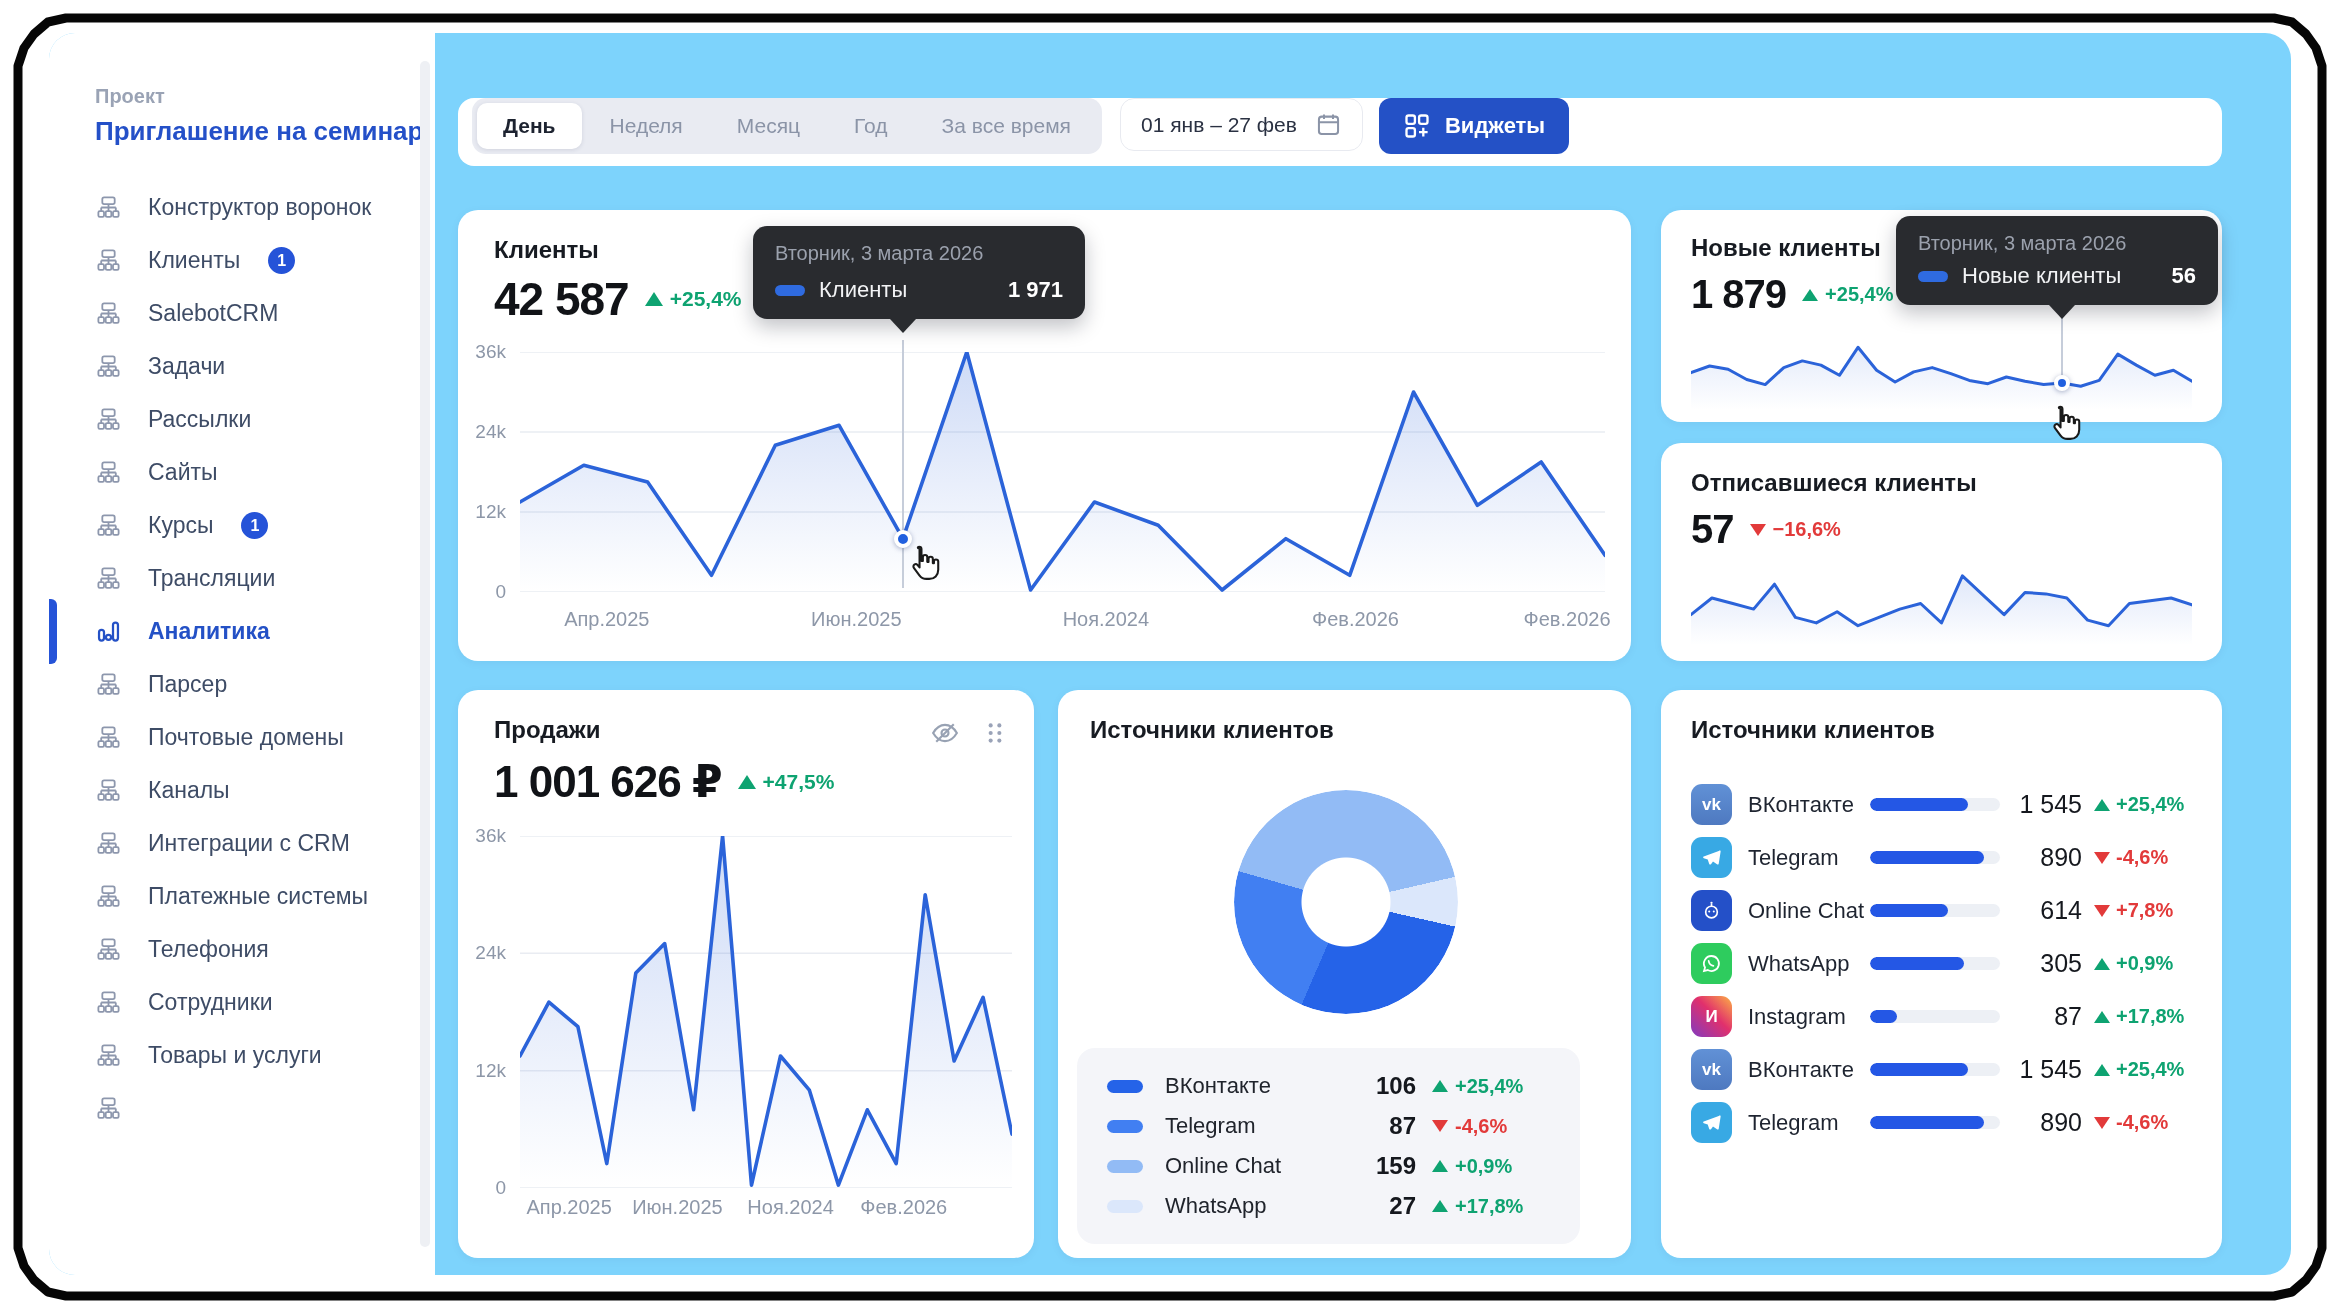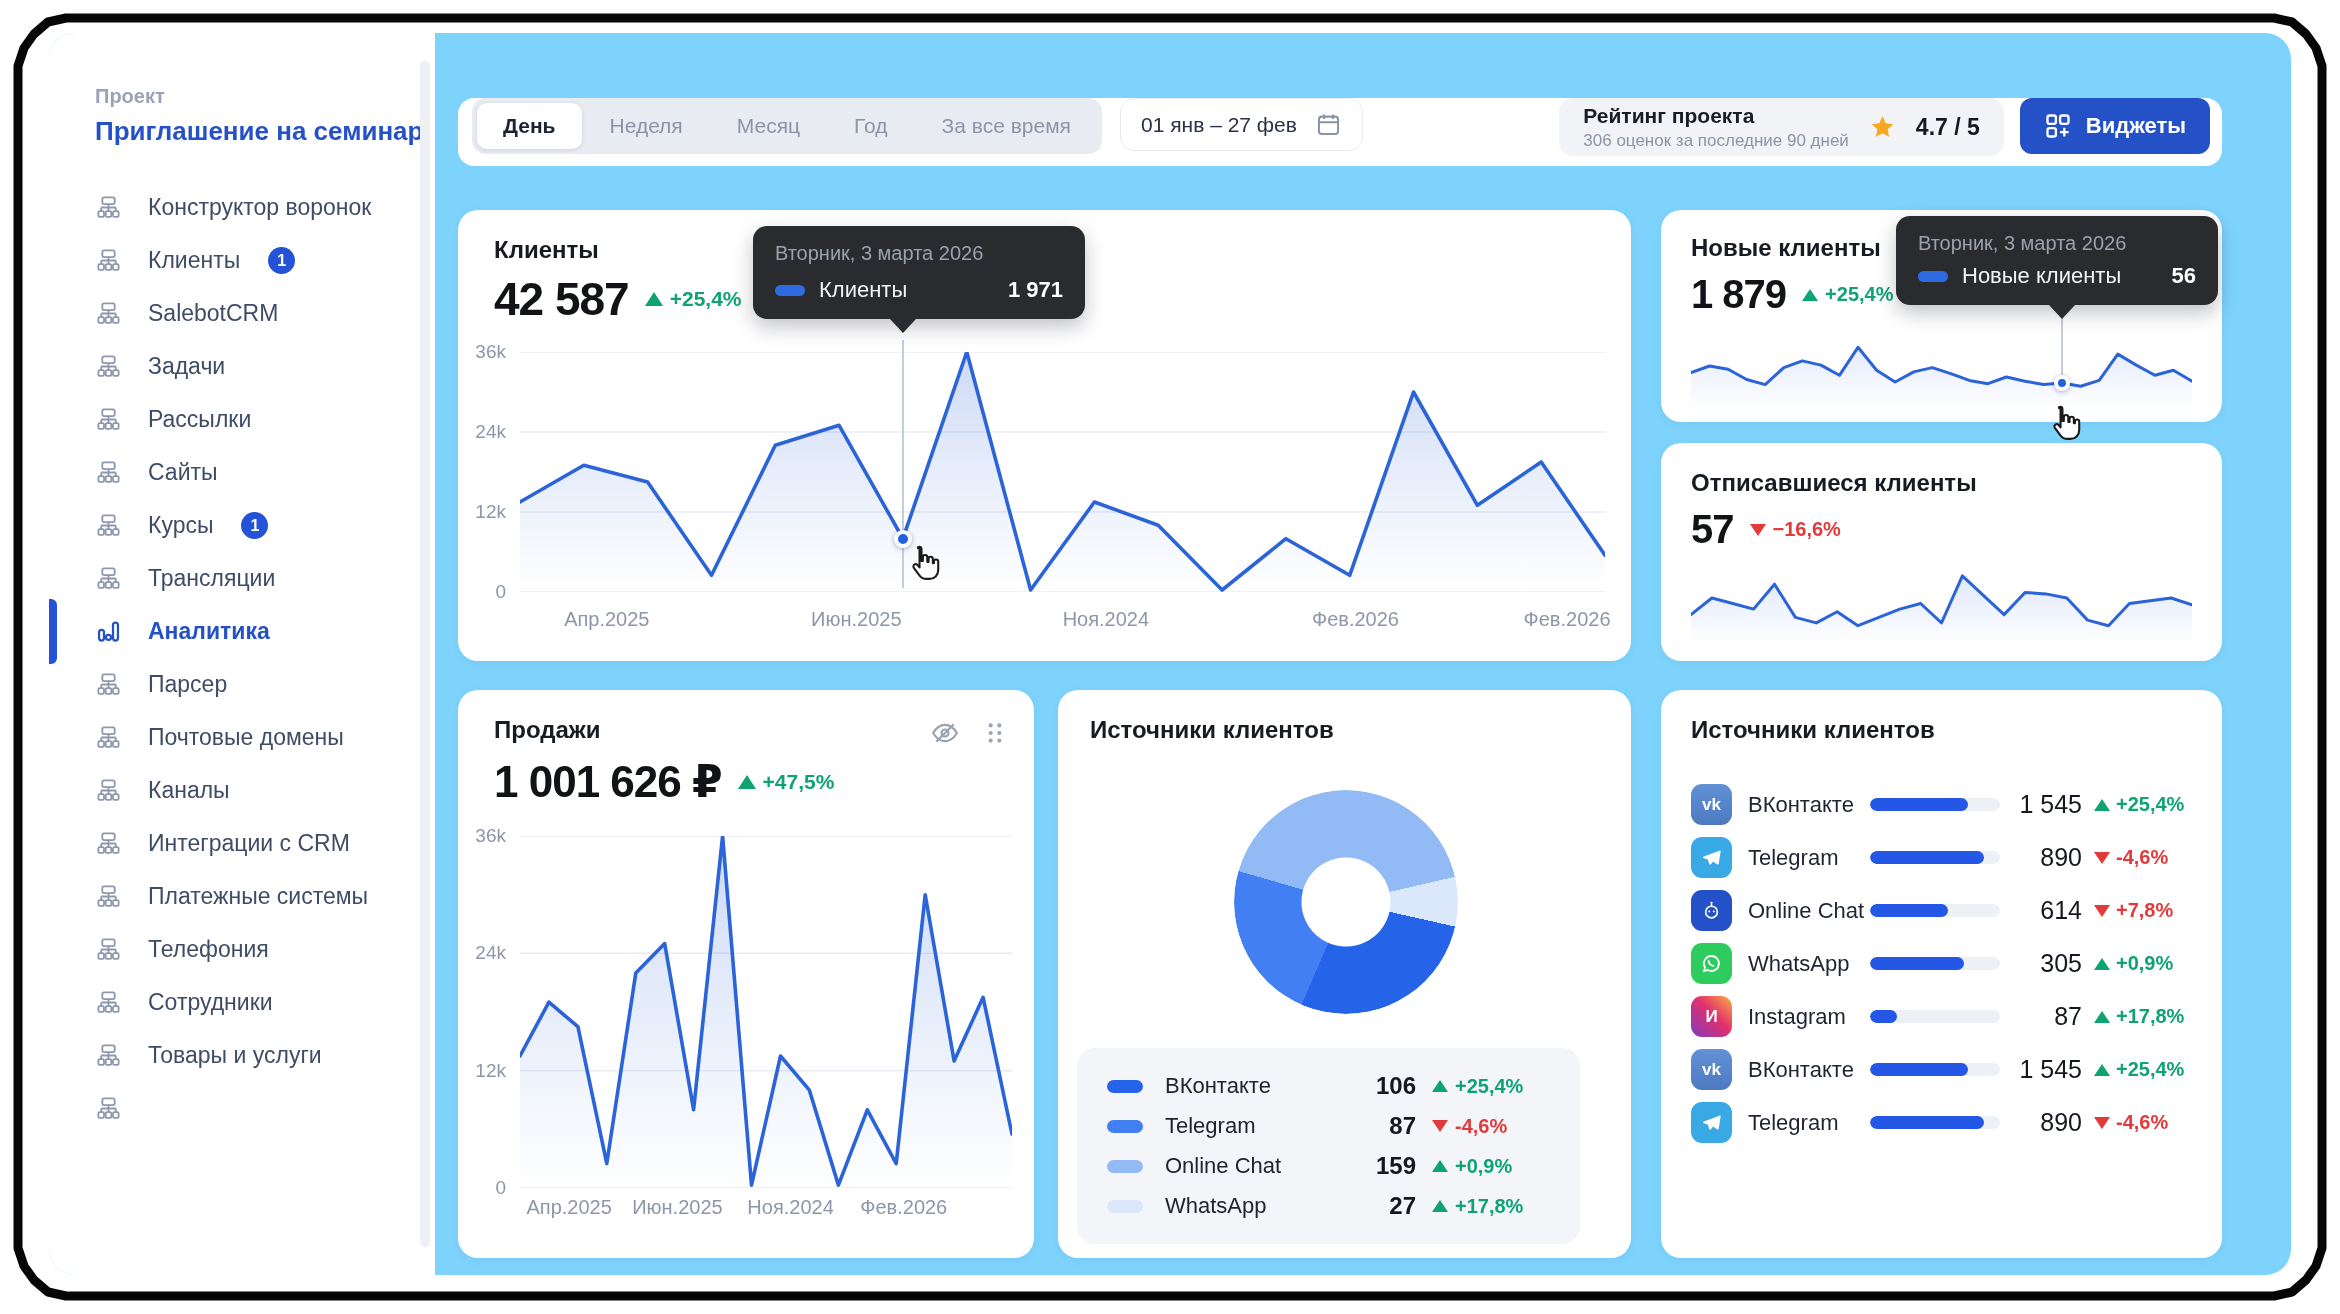--- a/index.html
+++ b/index.html
@@ -351,32 +351,20 @@
       </div>
     <div class="datebox">
       <span>01 янв – 27 фев</span>
       <span>
         <svg width="27" height="27" viewBox="0 0 24 24" fill="none" stroke="#8b94a7" stroke-width="1.8">
           <rect x="3.5" y="5" width="17" height="15.5" rx="2.5"></rect>
             <path d="M3.5 10h17M8 3v4M16 3v4"></path>
         </svg>
       </span>
     </div>
-    <div class="rating">
-      <div>
-        <div class="tt">Рейтинг проекта</div>
-        <div class="st">306 оценок за последние 90 дней</div>
-      </div>
-      <span>
-        <svg width="27" height="27" viewBox="0 0 24 24" fill="#f6a91f">
-          <path d="M12 2l2.9 6.2 6.6.8-4.9 4.6 1.3 6.6L12 17l-5.9 3.2 1.3-6.6L2.5 9l6.6-.8z"></path>
-        </svg>
-      </span>
-      <div class="score">4.7 / 5</div>
-    </div>
     <div class="btn-widgets">
       <span>
         <svg width="28" height="28" viewBox="0 0 24 24" fill="none" stroke="#fff" stroke-width="2">
           <rect x="3" y="3" width="7.2" height="7.2" rx="1.8"></rect>
           <rect x="13.8" y="3" width="7.2" height="7.2" rx="1.8"></rect>
           <rect x="3" y="13.8" width="7.2" height="7.2" rx="1.8"></rect>
           <path d="M17.4 13.6v7.4M13.7 17.3h7.4"></path>
         </svg>
       </span>
       <span>Виджеты</span>

